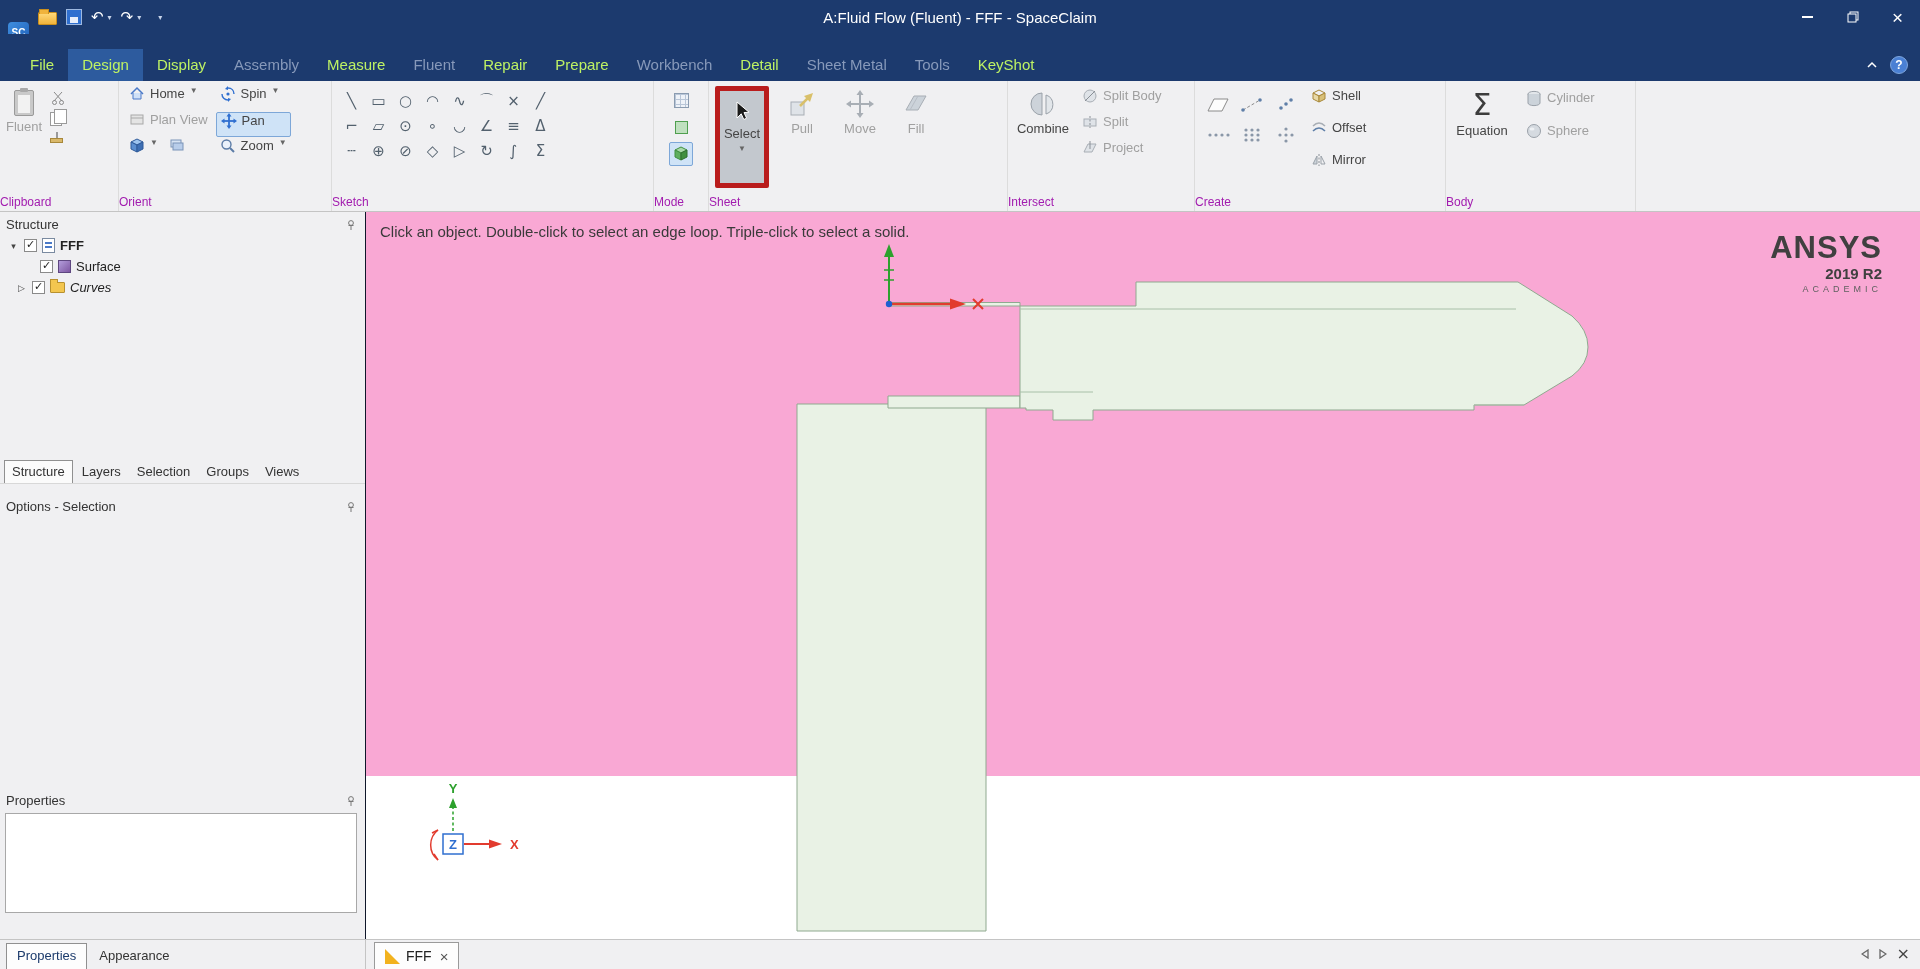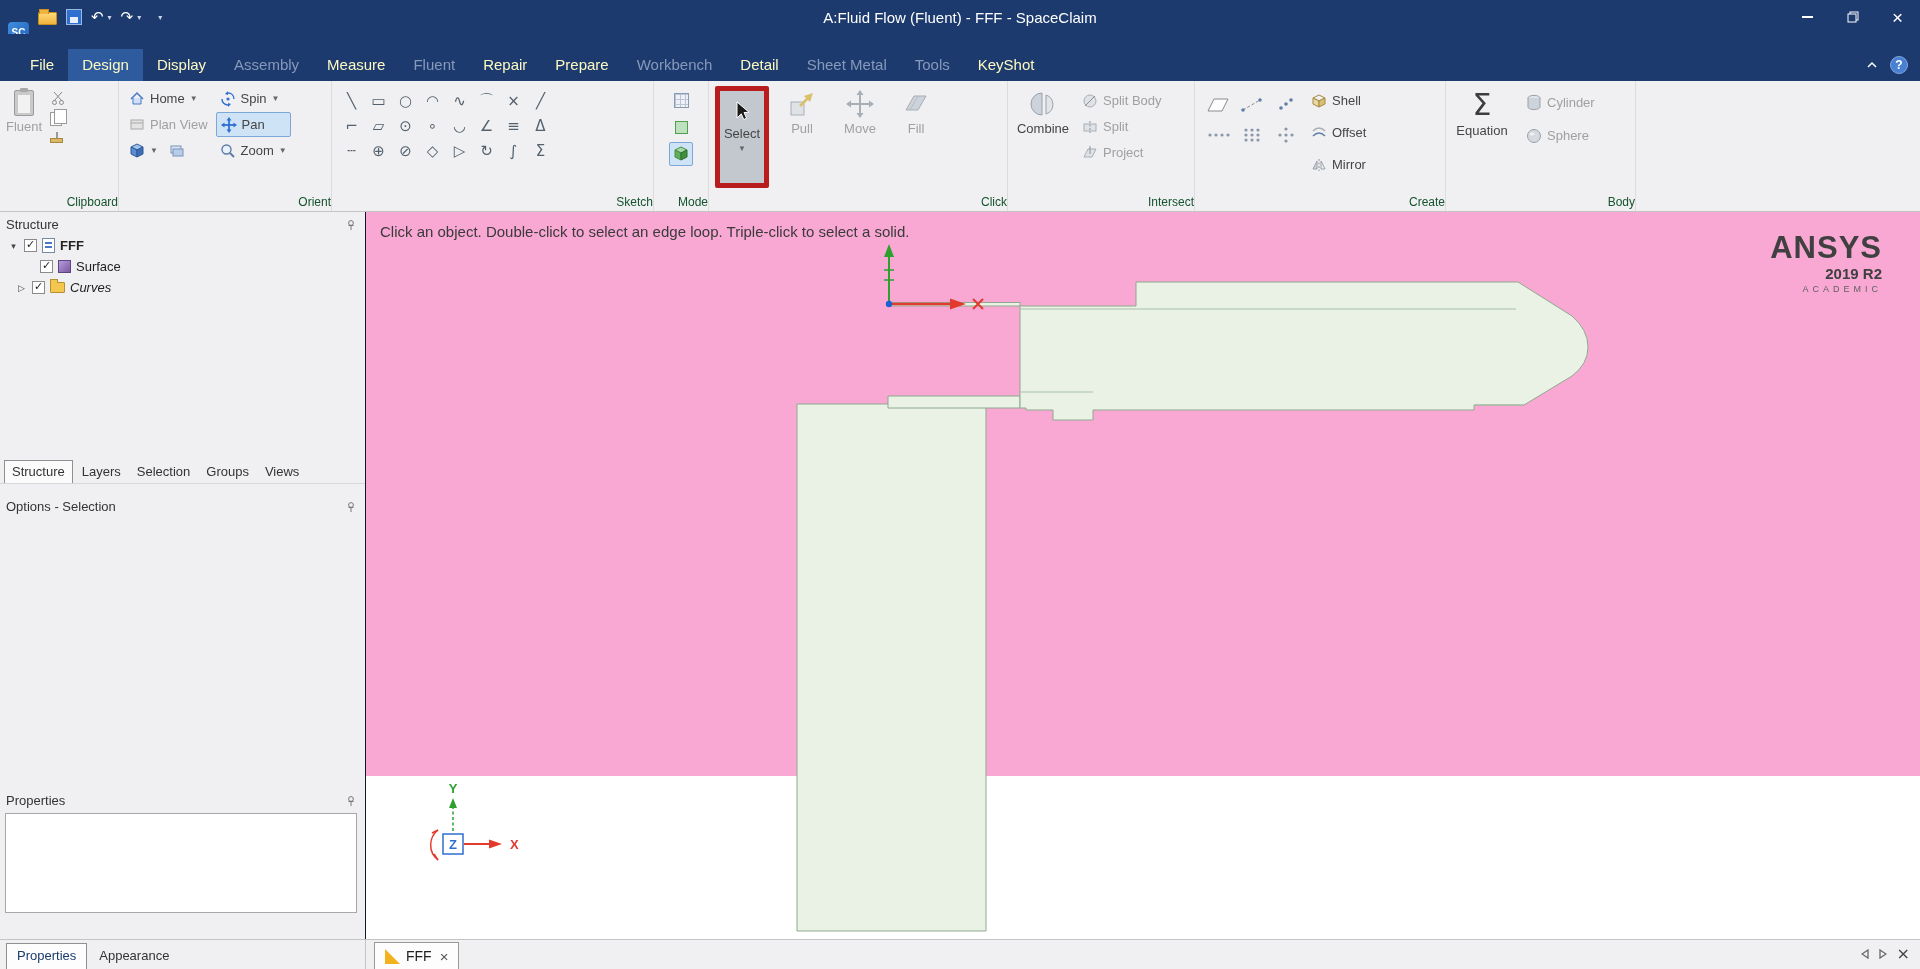--- a/index.html
+++ b/index.html
@@ -28,43 +28,43 @@
   .title-text { position:absolute; left:50%; transform:translateX(-50%); font-size:15px;
                 color:#fff; white-space:nowrap; }
   .winbtns { position:absolute; right:0; top:0; height:34px; display:flex; }
   .winbtn { width:45px; height:34px; display:flex; align-items:center; justify-content:center; }
   .min-glyph { width:11px; height:2px; background:#fff; }
   .close-glyph { color:#fff; font-size:19px; line-height:1; }
 
   
   .menubar { position:relative; height:47px; background:#1c3a6e; display:flex;
              align-items:flex-end; padding-left:16px; }
-  .mtab { color:#fef9c3; font-size:15px; padding:0 14px; height:32px; line-height:32px;
+  .mtab { color:#bef264; font-size:15px; padding:0 14px; height:32px; line-height:32px;
           cursor:default; }
   .mtab.active { background:#2d5b9e; }
   .mtab.disabled { color:#84a7a7; color:#8799ba; }
   .menu-right { position:absolute; right:12px; bottom:7px; display:flex; gap:12px;
                 align-items:center; }
   .help-circle { width:18px; height:18px; border-radius:50%; background:#4a80d4;
                  color:#fff; font-size:12px; font-weight:bold; display:flex;
                  align-items:center; justify-content:center; border:1px solid #7ea6de; }
 
   
   .ribbon { height:131px; background:#f0f0f2; border-bottom:1px solid #c4c4c4;
             display:flex; }
   .rgroup { position:relative; height:100%; border-right:1px solid #dcdcdc;
             padding:5px 6px 18px 6px; }
-  .rgroup-label { position:absolute; bottom:2px; left:0; right:0; text-align:right;
-                  font-size:12px; color:#14532d; }
+  .rgroup-label { position:absolute; bottom:2px; left:0; right:0; text-align:left;
+                  font-size:12px; color:#a21caf; }
   .bigbtn { display:flex; flex-direction:column; align-items:center; gap:3px;
             padding-top:4px; }
   .bigbtn .blabel { font-size:13px; color:#454545; white-space:nowrap; }
   .bigbtn.disabled .blabel { color:#a0a0a0; }
   .bigbtn.pressed { background:#c3c8ce; border:5px solid #b91c1c; border-radius:2px; }
-  .srow { display:flex; align-items:center; gap:5px; height:25px; font-size:13px;
+  .srow { display:flex; align-items:flex-start; gap:5px; height:25px; font-size:13px;
           color:#454545; padding:0 4px; white-space:nowrap; }
   .srow.disabled { color:#a0a0a0; }
   .srow.active-tool { background:#cfe3f7; border:1px solid #7da7d8; border-radius:2px; }
   .caret { font-size:8px; color:#666; }
   .flexrow { display:flex; }
   .flexcol { display:flex; flex-direction:column; }
 
   .clip-icon { width:20px; height:26px; background:#c9c9c9; border:1px solid #9a9a9a;
                border-radius:2px; position:relative; }
   .clip-icon::before { content:""; position:absolute; top:-3px; left:5px; width:8px;
@@ -399,21 +399,21 @@
         <span class="blabel">Move</span>
       </div>
       <div class="bigbtn disabled" style="width:46px">
         <svg width="28" height="28">
             <polygon points="4,20 12,6 24,6 16,20" fill="#ccd3da" stroke="#a8aeb5"></polygon>
             <line x1="8" y1="20" x2="16" y2="6" stroke="#b8bec6"></line>
           </svg>
         <span class="blabel">Fill</span>
       </div>
     </div>
-    <div class="rgroup-label">Click</div>
+    <div class="rgroup-label">Sheet</div>
   </div>
 
   <div class="rgroup" style="width:187px">
     <div class="flexrow" style="gap:6px">
       <div class="bigbtn" style="width:58px">
         <svg width="28" height="28">
             <path d="M13 3 A11 11 0 0 0 13 25 Z" fill="#cdd3da" stroke="#9aa1a9"></path>
             <path d="M17 5 A10 10 0 0 1 17 24 Z" fill="#e2e6ea" stroke="#9aa1a9"></path>
           </svg>
         <span class="blabel">Combine</span>

